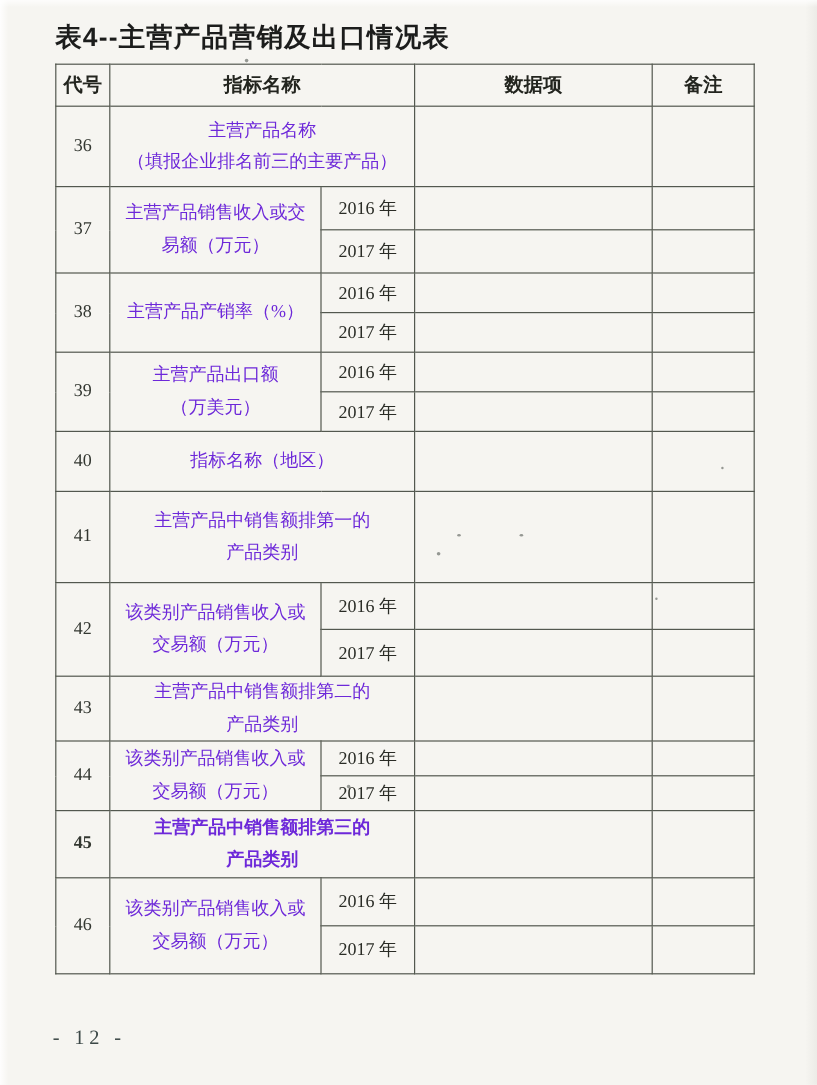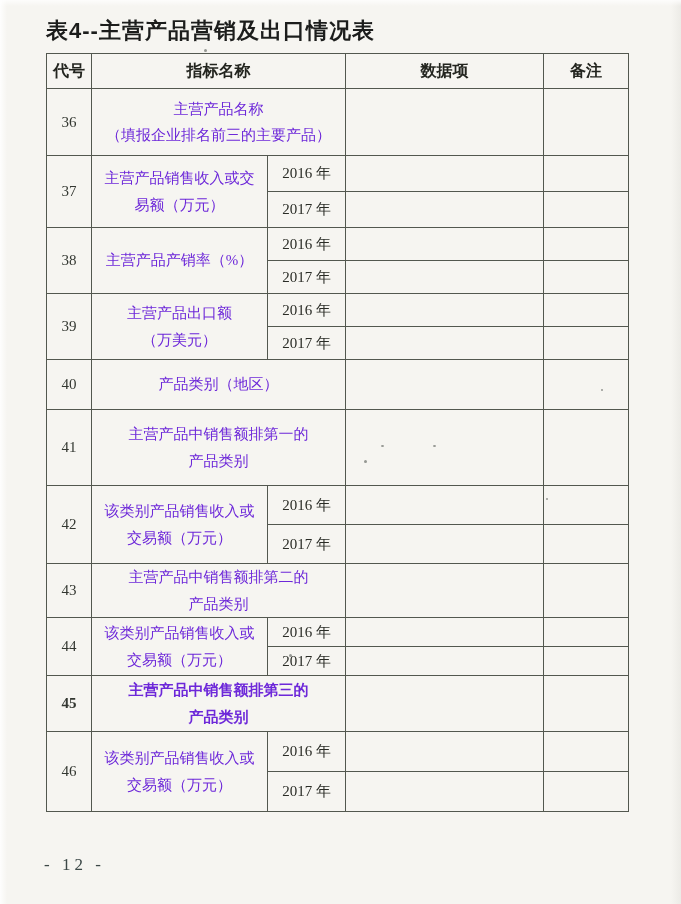--- a/index.html
+++ b/index.html
@@ -163,21 +163,21 @@
         <td class="remark-cell"></td>
       </tr>
       <tr style="height: 33px;">
         <td class="year-cell">2017 年</td>
         <td class="data-item-cell"></td>
         <td class="remark-cell"></td>
       </tr>
       <tr style="height: 50px;">
         <td class="code-cell">40</td>
         <td class="indicator-cell" colspan="2">
-          <div>产品类别（地区）</div>
+          <div>指标名称（地区）</div>
         </td>
         <td class="data-item-cell"></td>
         <td class="remark-cell"></td>
       </tr>
       <tr style="height: 76px;">
         <td class="code-cell">41</td>
         <td class="indicator-cell" colspan="2">
           <div>主营产品中销售额排第一的</div>
           <div>产品类别</div>
         </td>

